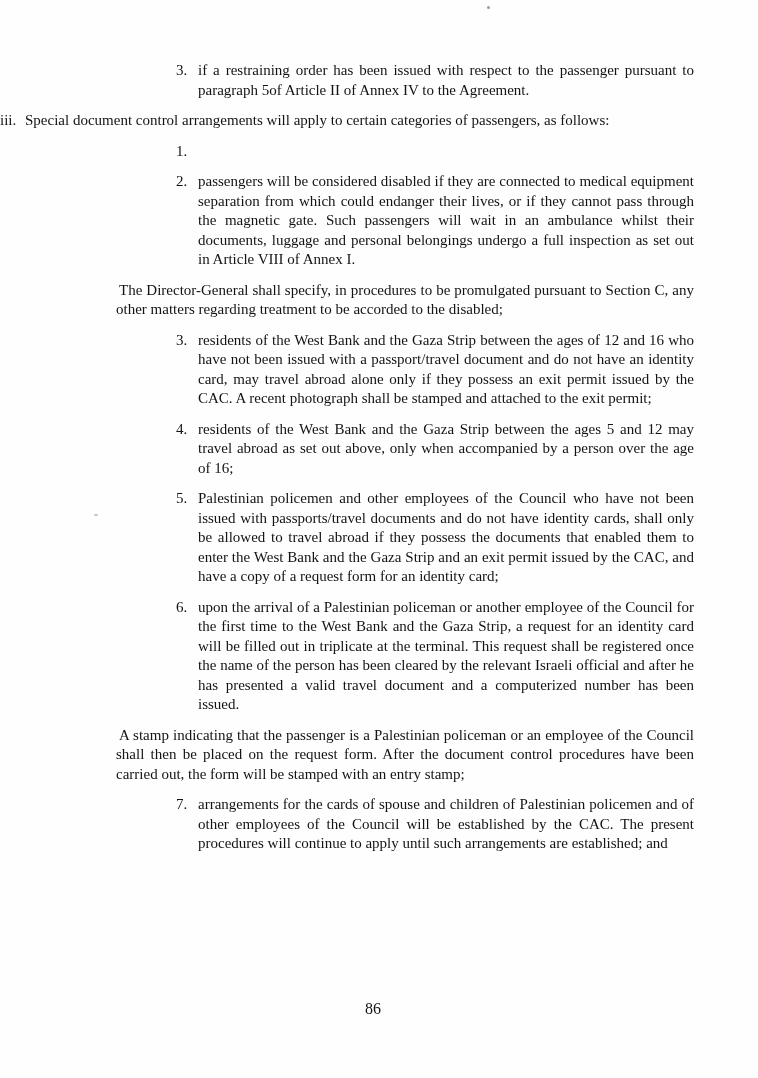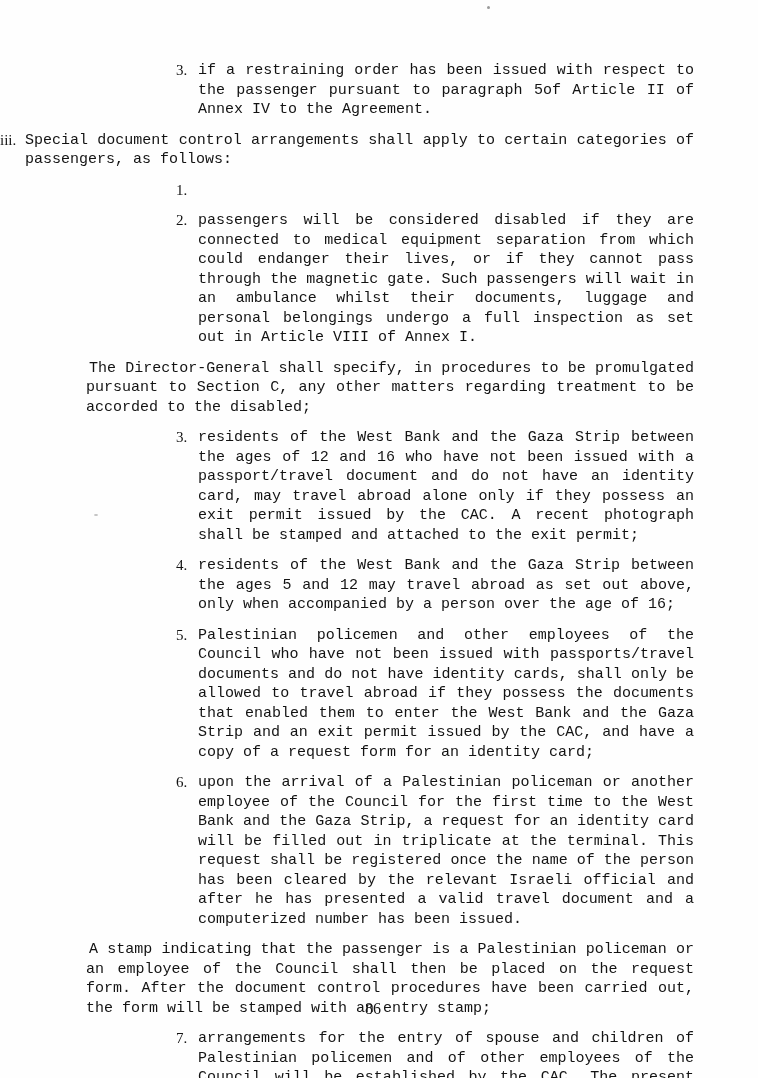--- a/index.html
+++ b/index.html
@@ -23,30 +23,29 @@
     width: 694px;
     font-size: 15px;
     line-height: 19.5px;
   }
   .block {
     display: flex;
     margin-bottom: 11px;
   }
   .block.outer { }
   .block.inner { padding-left: 176px; }
-  .block.cont  { padding-left: 86px; }
+  .block.cont  { padding-left: 116px; }
   .block-label {
     flex: 0 0 auto;
   }
   .outer > .block-label { width: 25px; }
   .inner > .block-label { width: 22px; }
   .block-text {
     flex: 1 1 auto;
     text-align: justify;
-    font-family: Liberation Mono, monospace;
   }
   .cont .block-text { text-indent: 3px; }
   .page-number {
     position: absolute;
     top: 1000px;
     left: 0;
     width: 746px;
     text-align: center;
     font-size: 16px;
     color: #131313;
@@ -66,21 +65,21 @@
   <div class="speck speck-top"></div>
   <div class="speck speck-left"></div>
 
   <div class="content" id="blocks">
       <div class="block inner">
         <span class="block-label">3.</span>
         <div class="block-text">if a restraining order has been issued with respect to the passenger pursuant to paragraph 5of Article II of Annex IV to the Agreement.</div>
       </div>
       <div class="block outer">
         <span class="block-label">iii.</span>
-        <div class="block-text">Special document control arrangements shall apply to certain categories of passengers, as follows:</div>
+        <div class="block-text">Special document control arrangements will apply to certain categories of passengers, as follows:</div>
       </div>
       <div class="block inner">
         <span class="block-label">1.</span>
       </div>
       <div class="block inner">
         <span class="block-label">2.</span>
         <div class="block-text">passengers will be considered disabled if they are connected to medical equipment separation from which could endanger their lives, or if they cannot pass through the magnetic gate. Such passengers will wait in an ambulance whilst their documents, luggage and personal belongings undergo a full inspection as set out in Article VIII of Annex I.</div>
       </div>
       <div class="block cont">
         <div class="block-text">The Director-General shall specify, in procedures to be promulgated pursuant to Section C, any other matters regarding treatment to be accorded to the disabled;</div>
@@ -99,18 +98,18 @@
       </div>
       <div class="block inner">
         <span class="block-label">6.</span>
         <div class="block-text">upon the arrival of a Palestinian policeman or another employee of the Council for the first time to the West Bank and the Gaza Strip, a request for an identity card will be filled out in triplicate at the terminal. This request shall be registered once the name of the person has been cleared by the relevant Israeli official and after he has presented a valid travel document and a computerized number has been issued.</div>
       </div>
       <div class="block cont">
         <div class="block-text">A stamp indicating that the passenger is a Palestinian policeman or an employee of the Council shall then be placed on the request form. After the document control procedures have been carried out, the form will be stamped with an entry stamp;</div>
       </div>
       <div class="block inner">
         <span class="block-label">7.</span>
-        <div class="block-text">arrangements for the entry of spouse and children of Palestinian policemen and of other employees of the Council will be established by the CAC. The present procedures will continue to apply until such arrangements are established; and</div>
+        <div class="block-text">arrangements for the cards of spouse and children of Palestinian policemen and of other employees of the Council will be established by the CAC. The present procedures will continue to apply until such arrangements are established; and</div>
       </div>
     </div>
 
   <div class="page-number">86</div>
 </div>
 
 </body></html>

